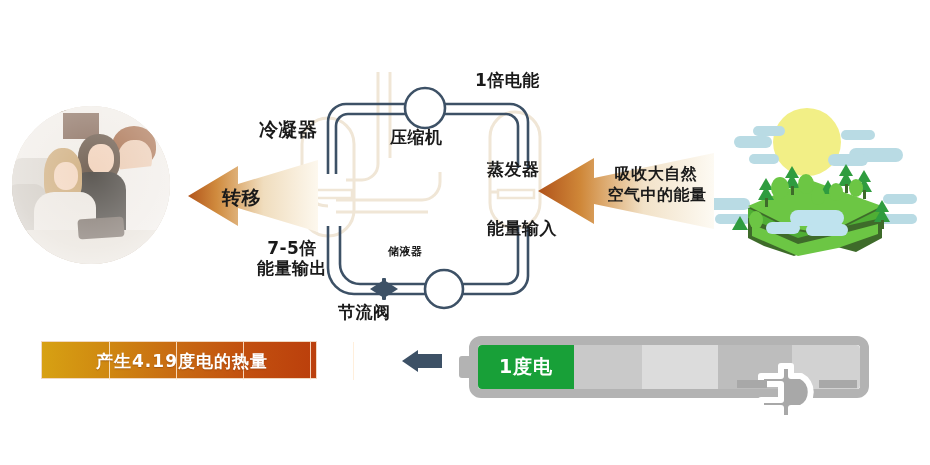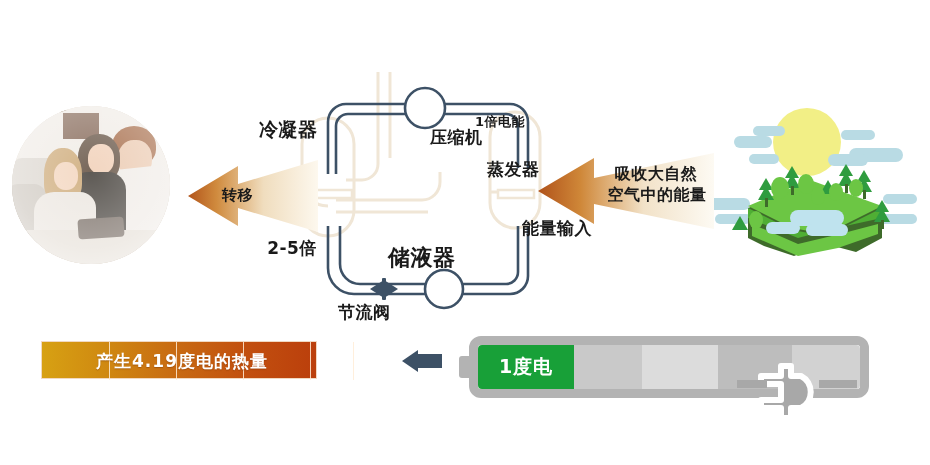--- a/index.html
+++ b/index.html
@@ -213,41 +213,42 @@
 
     <circle cx="204" cy="229" r="19" fill="#ffffff" stroke="#3d5166" stroke-width="2.6"></circle>
 
     <g fill="#3d5166">
       <path d="M144 220 l0 18 l-14 -9 z"></path>
       <path d="M144 220 l0 18 l14 -9 z"></path>
       <rect x="142" y="218" width="4" height="22" rx="1"></rect>
     </g>
   </svg>
 
-  <div class="lbl" style="left:475px;top:70px;font-size:13px;margin-top:44px;">1倍电能</div>
-  <div class="lbl" style="left:390px;top:127px;font-size:17px;padding-left:40px;">压缩机</div>
+  <div class="lbl" style="left:475px;top:70px;font-size:17px;">1倍电能</div>
+  <div class="lbl" style="left:390px;top:127px;font-size:17px;">压缩机</div>
   <div class="lbl" style="left:259px;top:118px;font-size:19px;">冷凝器</div>
   <div class="lbl" style="left:487px;top:159px;font-size:17px;">蒸发器</div>
-  <div class="lbl" style="left:487px;top:218px;font-size:17px;margin-left:35px;">能量输入</div>
-  <div class="lbl" style="left:388px;top:245px;font-size:22px;">储液器</div>
+  <div class="lbl" style="left:487px;top:218px;font-size:17px;">能量输入</div>
+  <div class="lbl" style="left:388px;top:245px;font-size:11px;">储液器</div>
   <div class="lbl" style="left:338px;top:302px;font-size:17px;text-align:center;">节流阀</div>
-  <div class="lbl c" style="left:244px;top:238px;width:96px;font-size:17px;">2-5倍</div>
+  <div class="lbl c" style="left:244px;top:238px;width:96px;font-size:17px;">7-5倍</div>
+  <div class="lbl c" style="left:238px;top:258px;width:108px;font-size:17px;">能量输出</div>
 
   <svg class="abs" style="left:186px;top:158px;" width="132" height="76" viewBox="0 0 132 76">
     <defs>
       <linearGradient id="gradL" x1="1" y1="0" x2="0" y2="0">
         <stop offset="0%" stop-color="#fdf8ee"></stop>
         <stop offset="42%" stop-color="#f0ddbe"></stop>
         <stop offset="78%" stop-color="#d08b3e"></stop>
         <stop offset="100%" stop-color="#b2541a"></stop>
       </linearGradient>
     </defs>
     <path d="M132 2 L52 26 L52 8 L2 38 L52 68 L52 50 L132 74 Z" fill="url(#gradL)"></path>
   </svg>
-  <div class="lbl" style="left:222px;top:186px;font-size:15px;">转移</div>
+  <div class="lbl" style="left:222px;top:186px;font-size:19px;">转移</div>
 
   <svg class="abs" style="left:536px;top:152px;" width="178" height="78" viewBox="0 0 178 78">
     <defs>
       <linearGradient id="gradR" x1="1" y1="0" x2="0" y2="0">
         <stop offset="0%" stop-color="#fdfaf3"></stop>
         <stop offset="40%" stop-color="#f2e2c8"></stop>
         <stop offset="76%" stop-color="#cf8738"></stop>
         <stop offset="100%" stop-color="#b0521a"></stop>
       </linearGradient>
     </defs>

